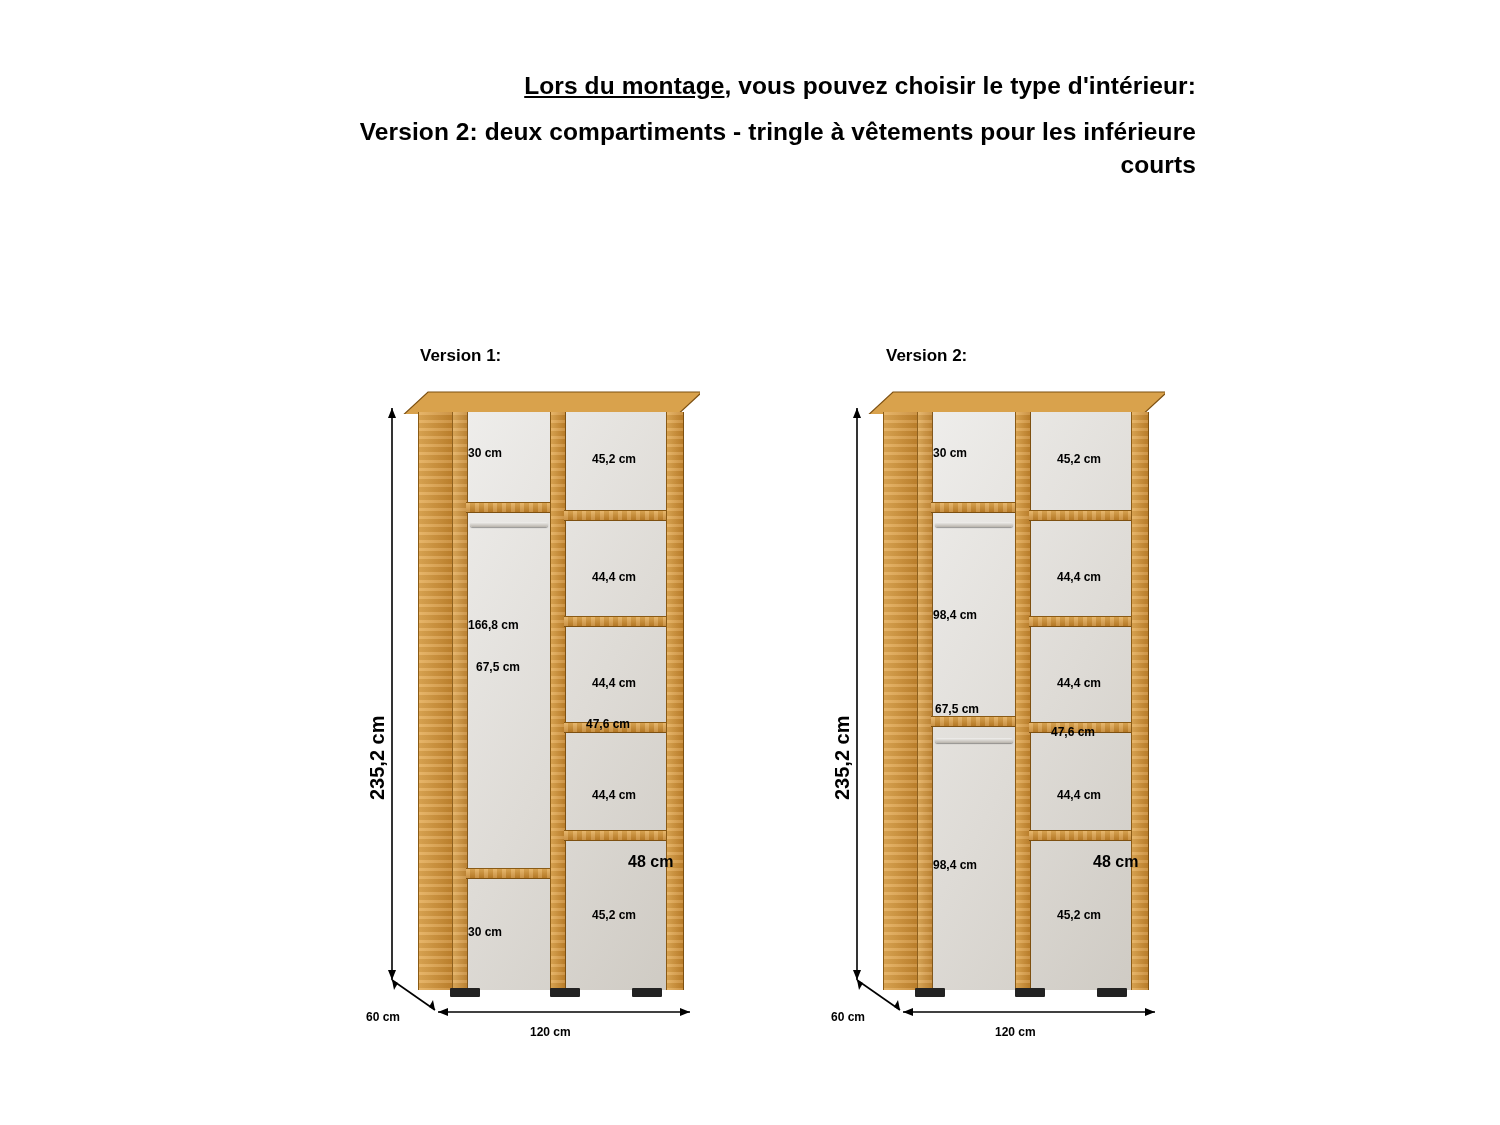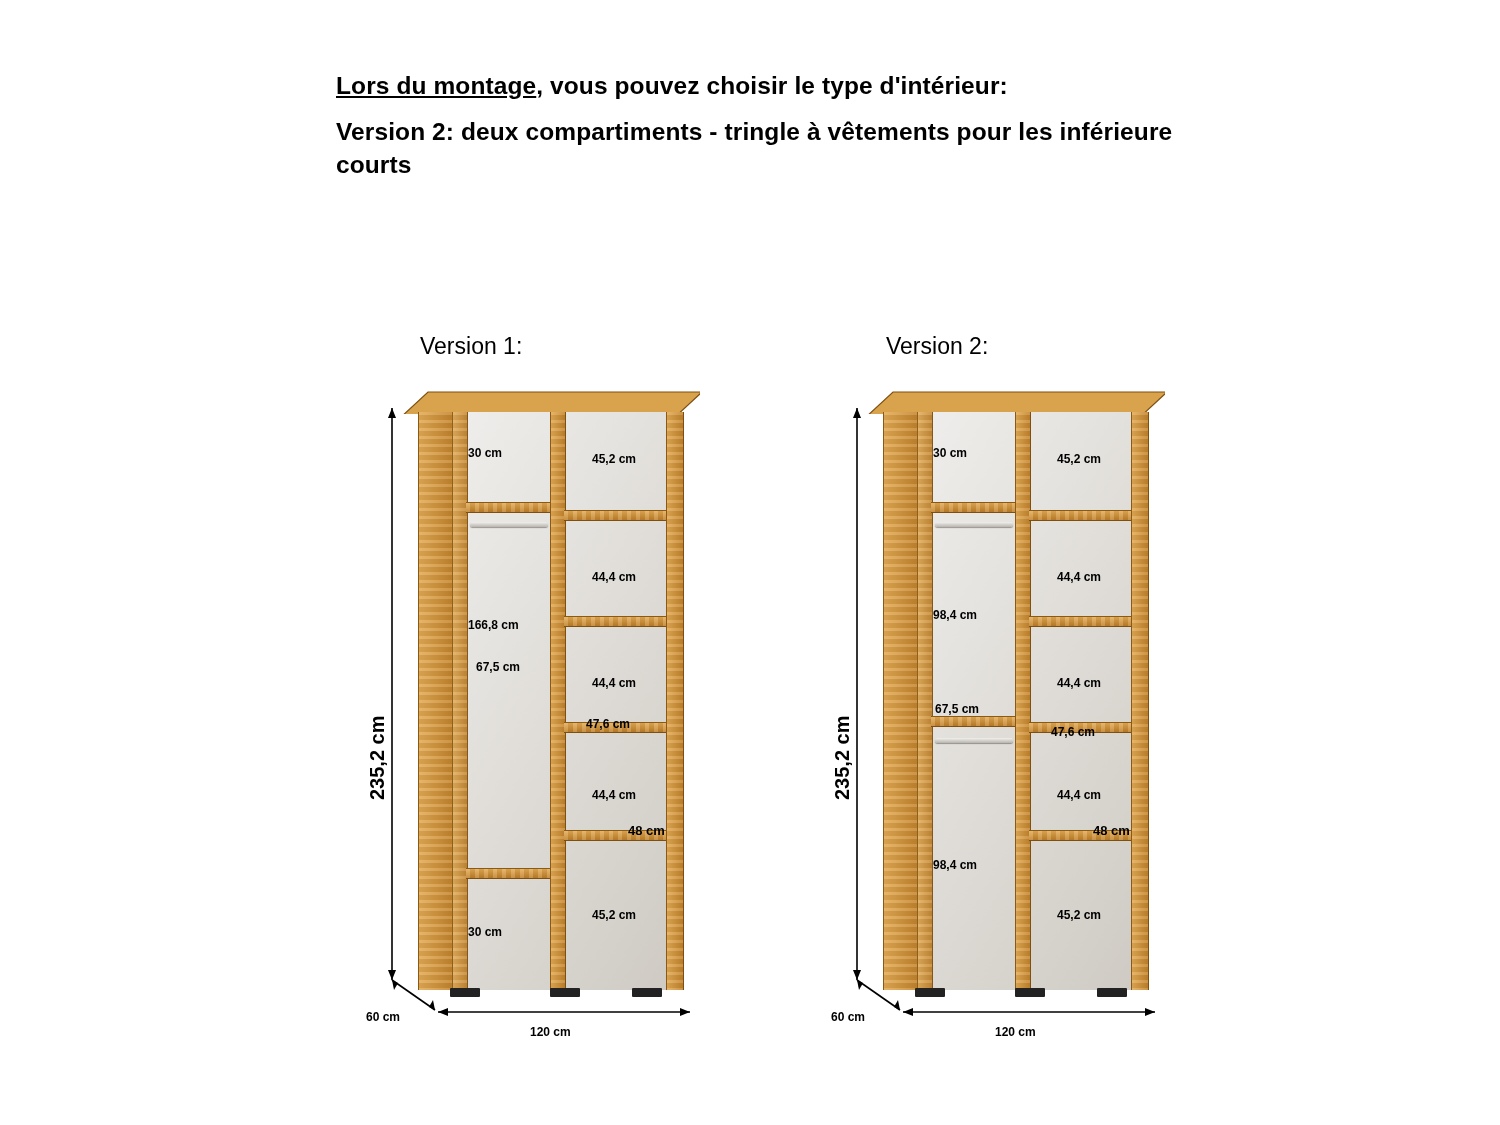--- a/index.html
+++ b/index.html
@@ -6,36 +6,37 @@
   body{
     width:1500px;height:1125px;
     background:#ffffff;
     font-family:"Liberation Sans", sans-serif;
     color:#000;
     position:relative;
     overflow:hidden;
   }
   .intro{
     position:absolute;
-    left:336px; top:70px; width:860px;
+    left:336px; top:70px; width:860px;text-align:right;
   }
   .intro p{
     margin:0 0 14px 0;
     font-size:24.5px;
     font-weight:bold;
     line-height:1.32;
     letter-spacing:0.1px;
   }
   .intro .u{text-decoration:underline;}
   .intro .reg{font-weight:bold;}
 
   .ver-title{
     position:absolute;
-    font-size:23px;
-    font-weight:normal;
+    font-size:17px;
+    font-weight:bold;
+    margin-top:13px;
   }
   #v1-title{left:420px; top:333px;}
   #v2-title{left:886px; top:333px;}
 
   .diagram{
     position:absolute;
     top:380px;
     width:420px;height:700px;
   }
   #diagram1{left:330px;}
@@ -83,21 +84,21 @@
   }
 
   
   .dimlbl{
     position:absolute;
     font-size:12px;
     font-weight:bold;
     color:#000;
     white-space:nowrap;
   }
-  .dimlbl.small{font-size:13px;}
+  .dimlbl.small{font-size:16px;margin-top:30px;}
   .dimlbl.big{font-size:20px;}
   .rot{
     transform:rotate(-90deg);
     transform-origin:left top;
   }
   svg.ovl{position:absolute; left:0; top:0; overflow:visible;}
 </style>
 </head>
 <body>
 

